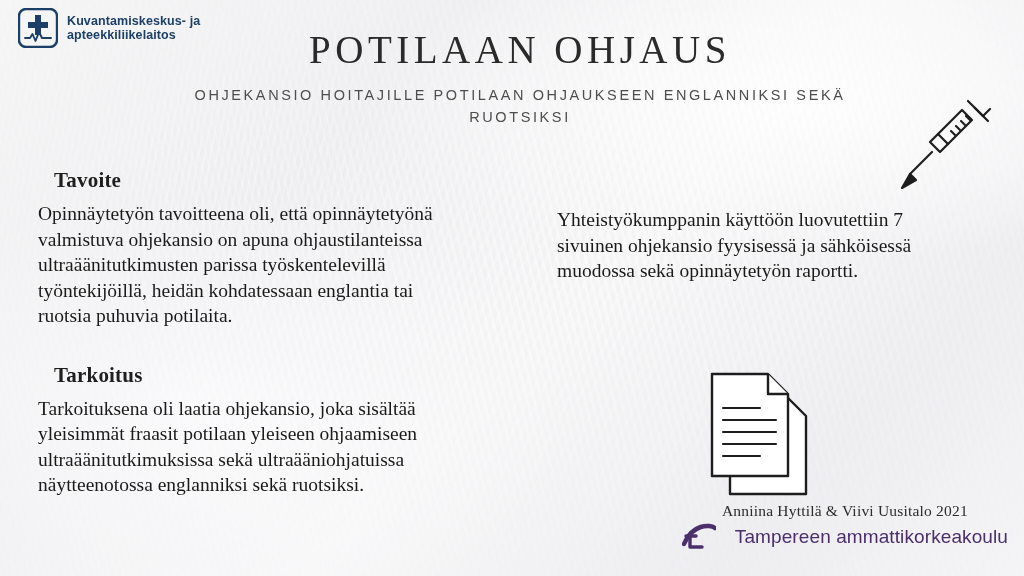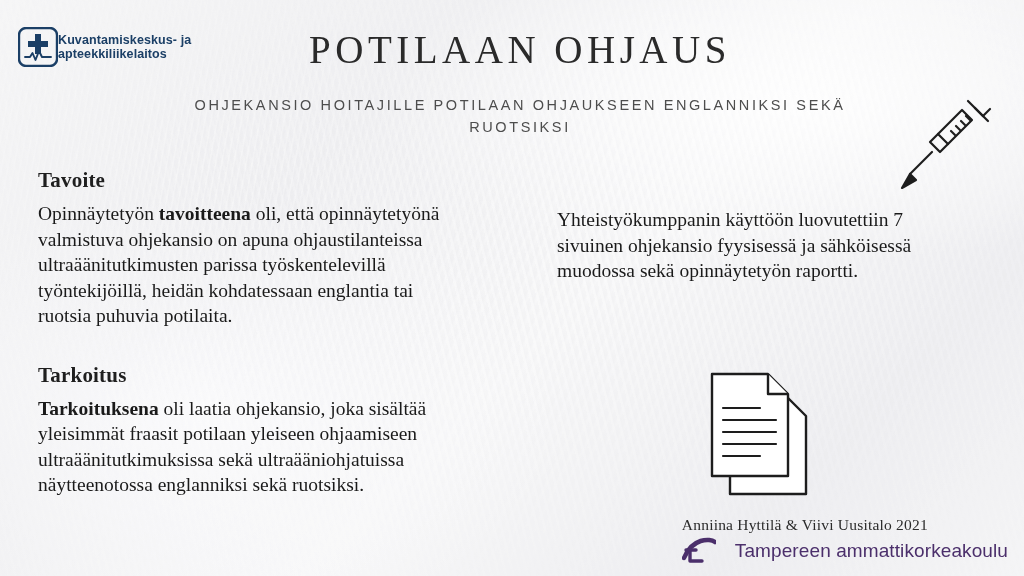--- a/index.html
+++ b/index.html
@@ -49,23 +49,24 @@
     position: absolute;
     inset: 0;
     background: rgba(255,255,255,0.30);
     pointer-events: none;
   }
 
   
   .logo-block {
     position: absolute;
     left: 18px;
-    top: 27px;
+    top: 8px;
     display: flex;
     align-items: center;
+    gap: 9px;
     z-index: 5;
   }
   .logo-mark {
     width: 40px;
     height: 40px;
     flex: 0 0 auto;
   }
   .logo-text {
     font-family: "Liberation Sans", sans-serif;
     font-size: 12.5px;
@@ -91,21 +92,21 @@
     letter-spacing: 4.5px;
     color: #2a2a2a;
     line-height: 1.25;
     font-weight: 400;
   }
   .title-sub {
     font-family: "Liberation Sans", sans-serif;
     font-size: 14.5px;
     letter-spacing: 2.6px;
     color: #4d4d4d;
-    margin-top: 19px;
+    margin-top: 9px;
     line-height: 1.55;
     font-weight: 400;
   }
 
   
   .col-left {
     position: absolute;
     left: 34px;
     top: 168px;
     width: 420px;
@@ -116,31 +117,31 @@
     left: 553px;
     top: 207px;
     width: 380px;
     z-index: 4;
   }
   .sec-head {
     font-family: "Liberation Serif", serif;
     font-size: 21px;
     font-weight: 700;
     color: #1f1f1f;
-    margin: 0 0 8px 4px;
+    margin: 0 0 8px 20px;
     letter-spacing: 0.2px;
   }
   .sec-body {
     font-family: "Liberation Serif", serif;
     font-size: 19.5px;
     line-height: 1.31;
     color: #1a1a1a;
     margin: 0 0 0 4px;
   }
-  .sec-body b { font-weight: 700; }
+  .sec-body b { font-weight: 400; }
   .gap { height: 34px; }
 
   
   .syringe {
     position: absolute;
     right: 24px;
     top: 96px;
     width: 120px;
     height: 110px;
     z-index: 3;
@@ -151,22 +152,22 @@
     top: 358px;
     width: 190px;
     height: 160px;
     z-index: 3;
   }
 
   
   .footer {
     position: absolute;
     right: 16px;
-    bottom: 10px;
-    text-align: left;
+    bottom: 24px;
+    text-align: center;
     z-index: 6;
   }
   .footer-credit {
     font-family: "Liberation Serif", serif;
     font-size: 15.5px;
     color: #2b2b2b;
     margin-bottom: 2px;
     letter-spacing: 0.2px;
   }
   .footer-brand {

